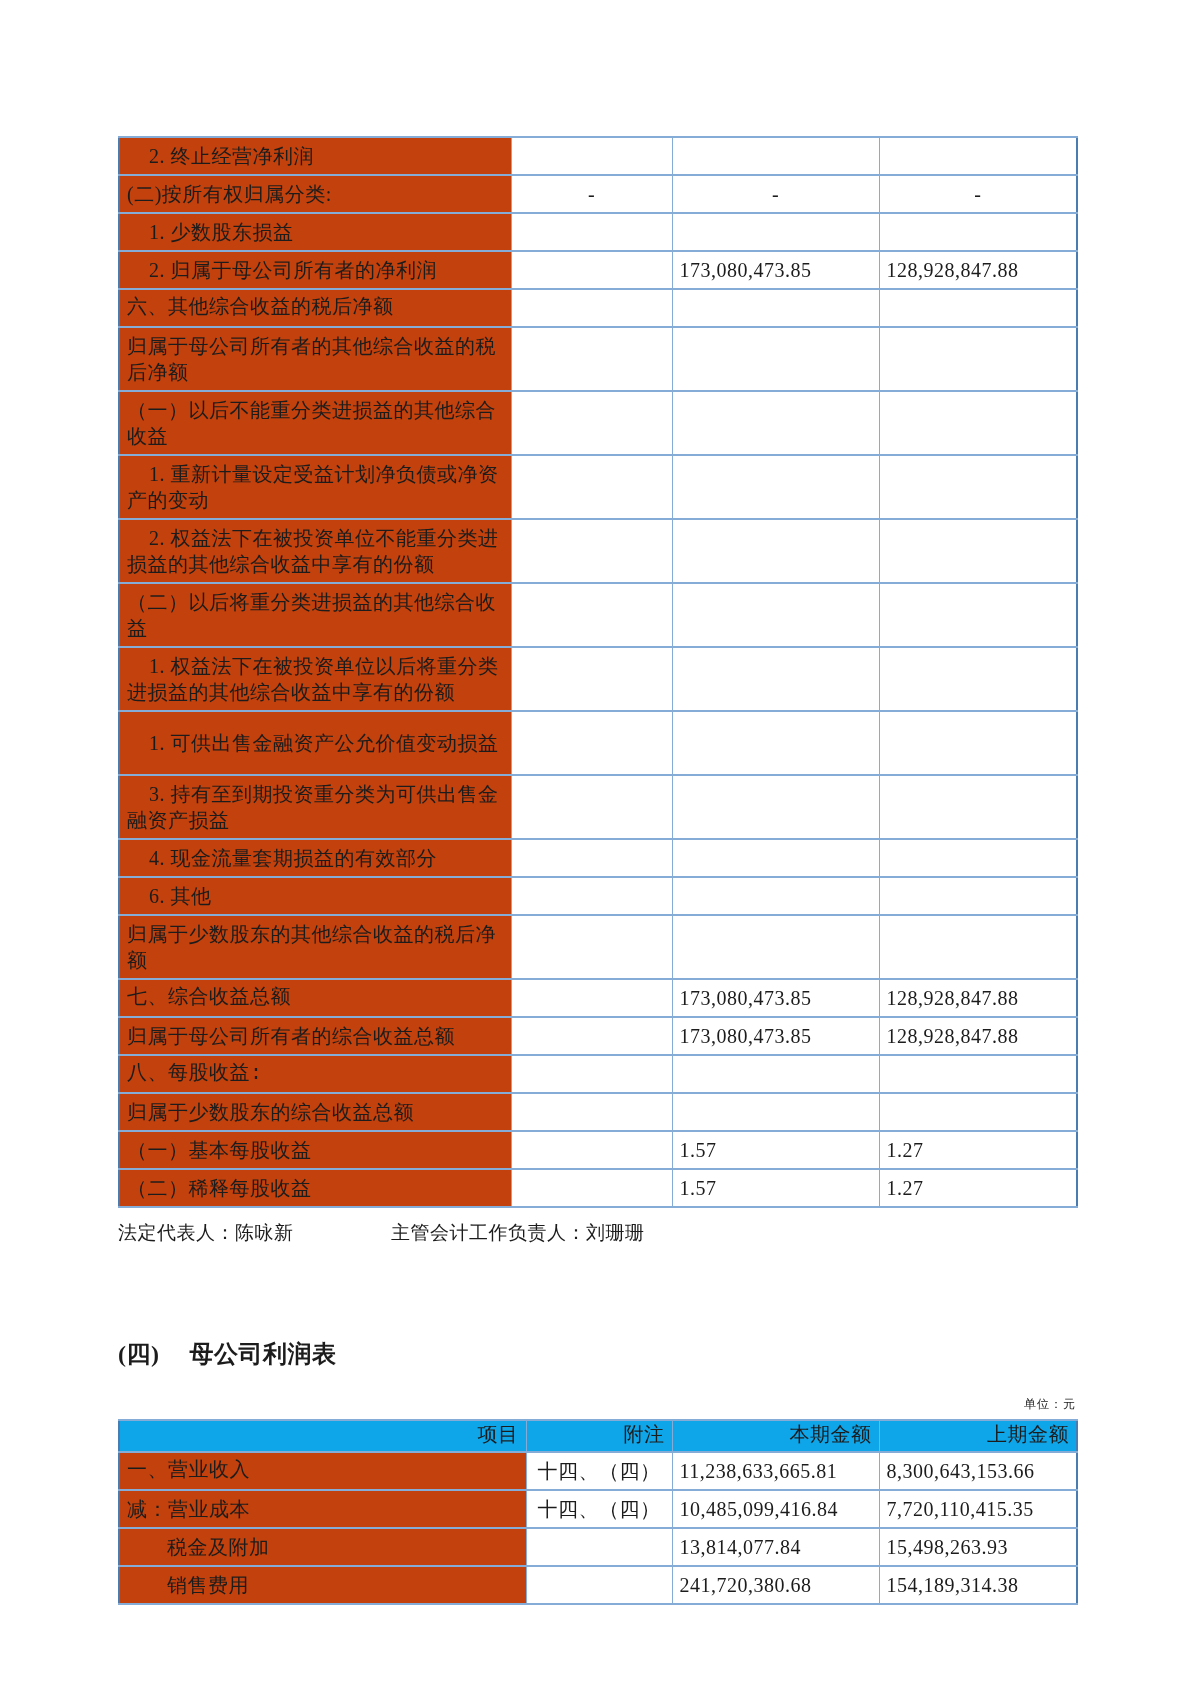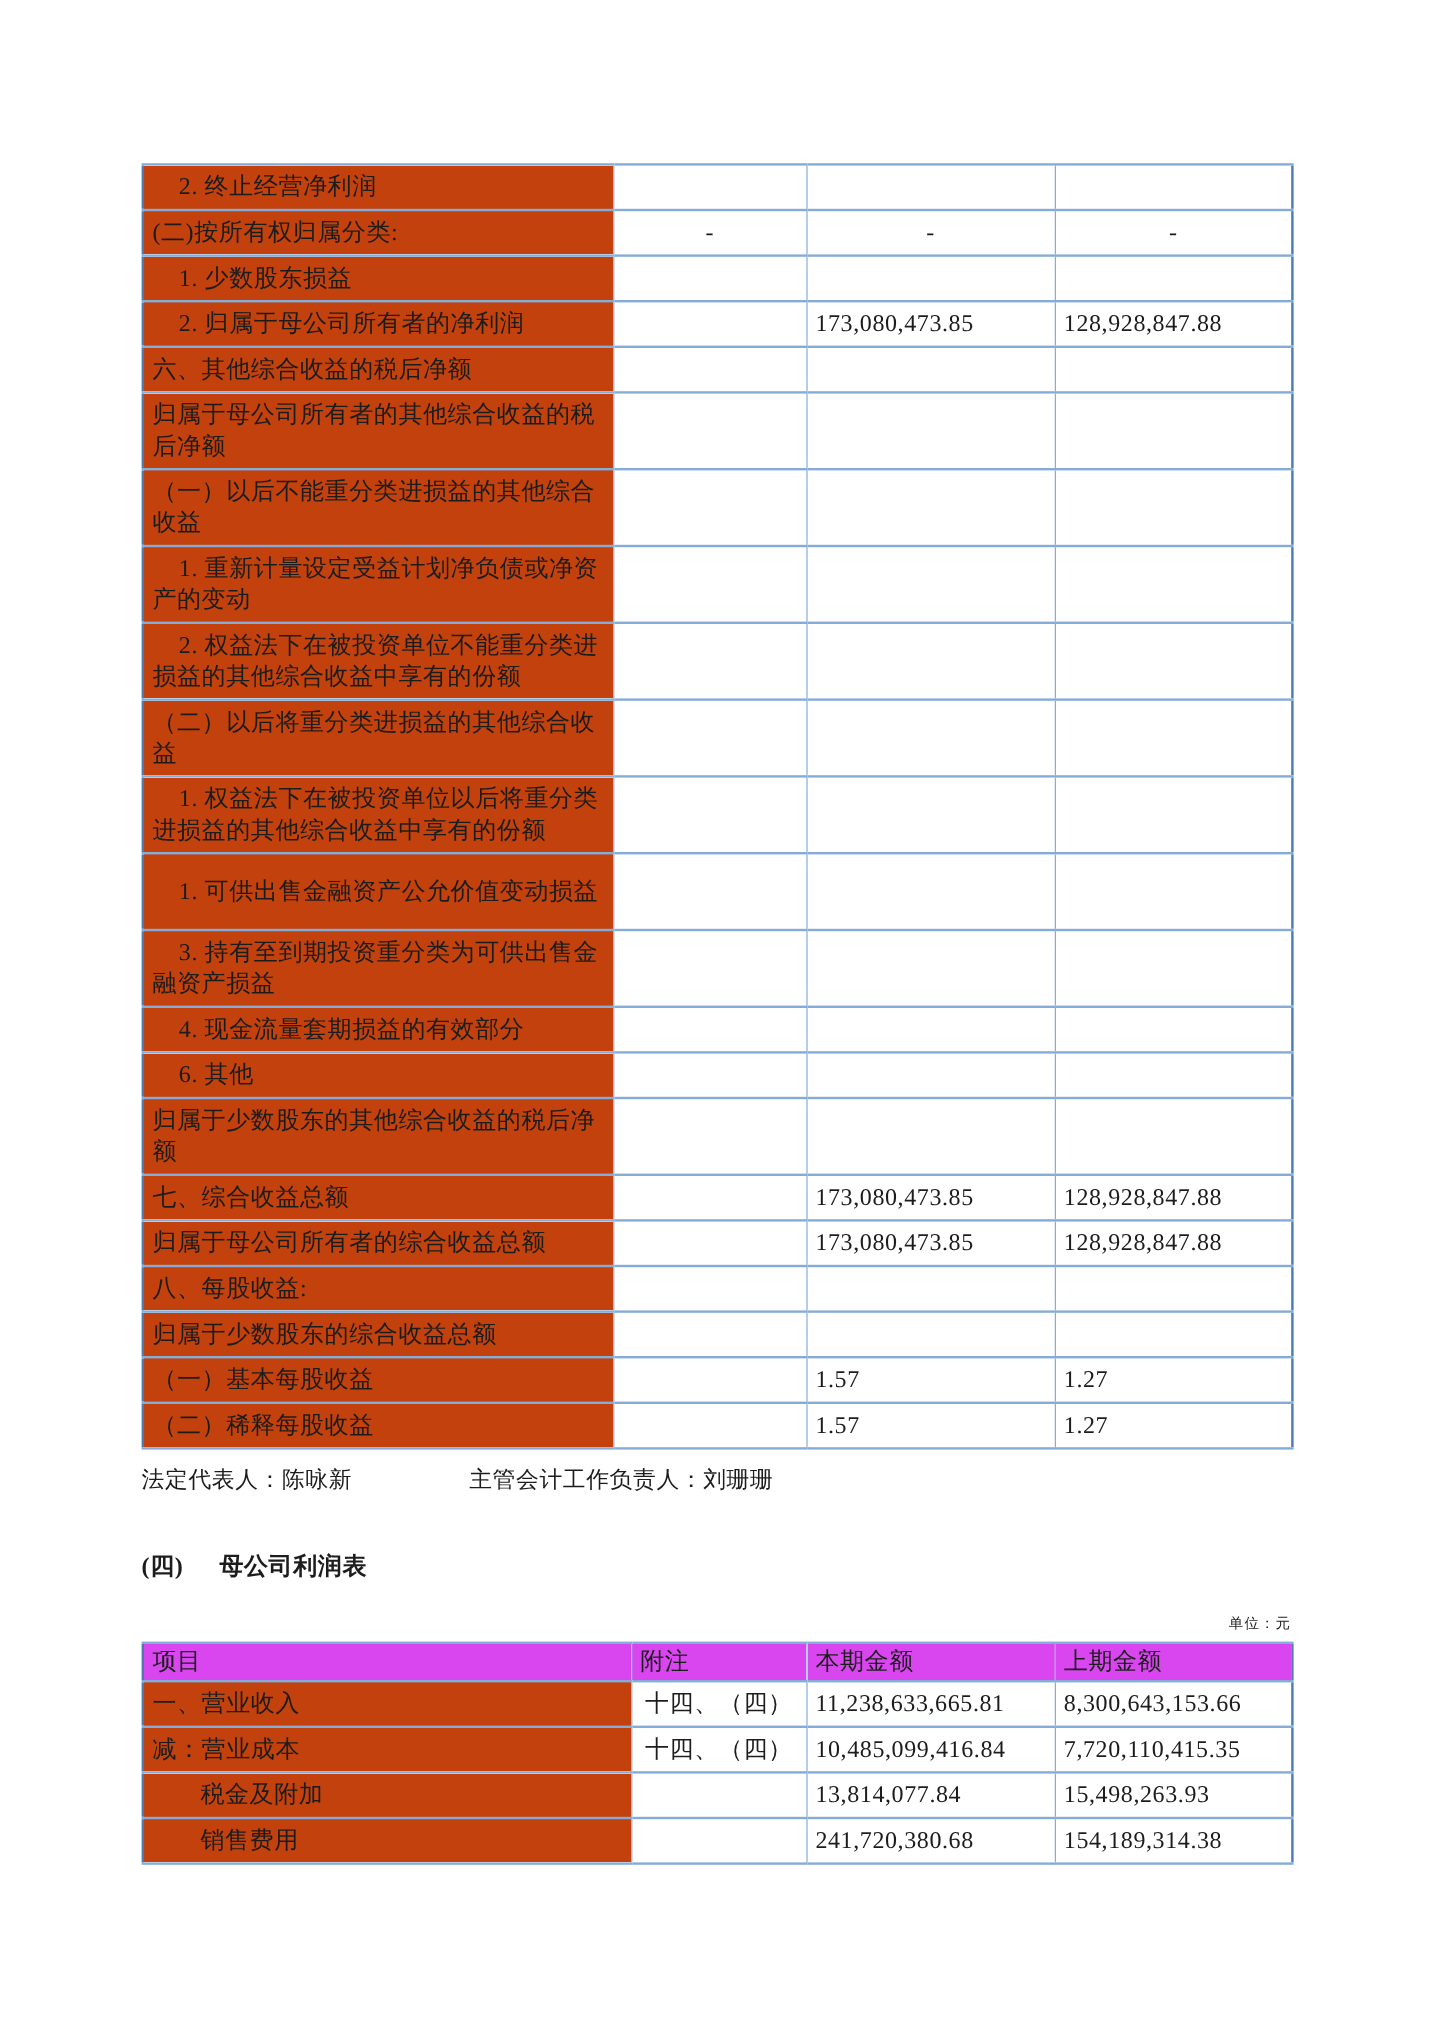--- a/index.html
+++ b/index.html
@@ -28,43 +28,43 @@
     vertical-align:middle;
     overflow:hidden;
     letter-spacing:0.5px;
     font-weight:normal;
   }
   tr.single td { height:32px; }
   tr.two td { height:58px; }
   td.c1 { background:#c2410c; text-align:left; }
   td.ind1 { text-indent:22px; }
   td.ind2 { text-indent:40px; }
-  td.bold, th.hc { font-weight:bold; }
+  td.bold, th.hc { font-weight:bold;font-family:Liberation Mono, monospace; }
   td.num { text-align:left; font-size:19px; }
   td.dash { text-align:center; }
   td.note { text-align:center; font-size:19px; }
-  th.hc { background:#d946ef; text-align:left; font-size:20px; }
+  th.hc { background:#0ea5e9; text-align:right; font-size:20px; }
 
   #table1 { margin-top:136px; }
 
   .sig-line {
     margin-top:12px;
     width:958px;
     display:flex;
     font-size:19px;
     letter-spacing:0.5px;
     white-space:nowrap;
   }
   .sig-line .s1 { width:273px; }
   .sig-line .s2 { width:350px; }
   .sig-line .s3 { flex:1; }
 
   .section-heading {
-    margin-top:46px;
-    font-size:20px;
+    margin-top:92px;
+    font-size:24px;
     font-weight:bold;
     letter-spacing:0.5px;
   }
   .section-heading .sec-num { margin-right:30px; }
 
   .unit-line {
     margin-top:26px;
     margin-bottom:6px;
     text-align:right;
     font-size:12px;

